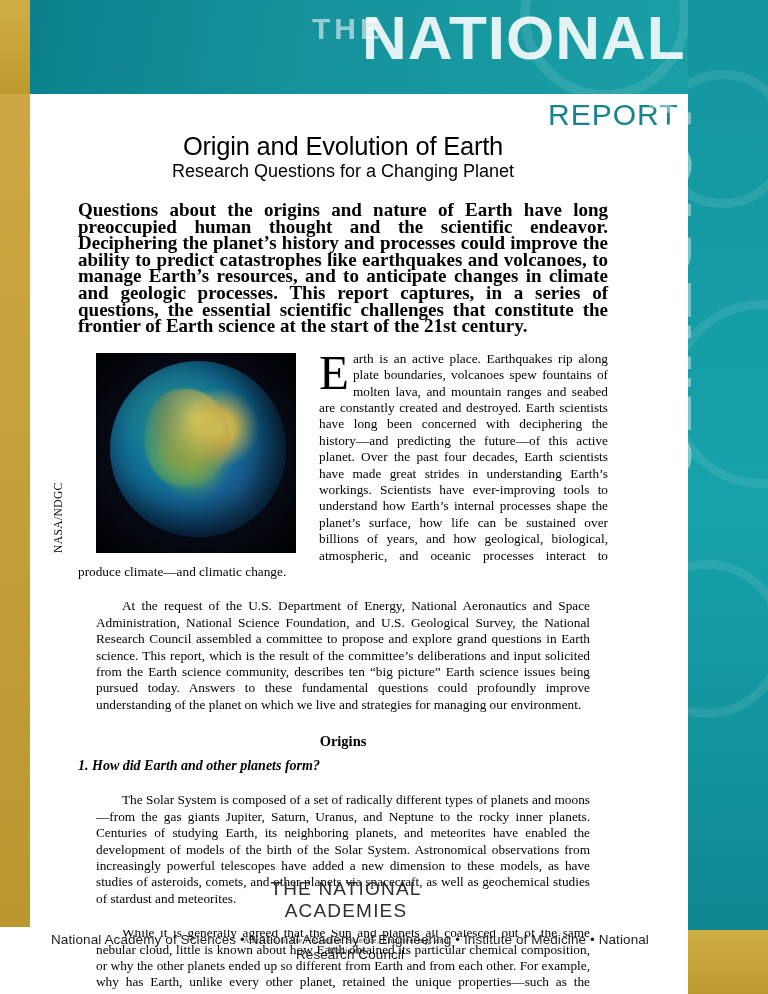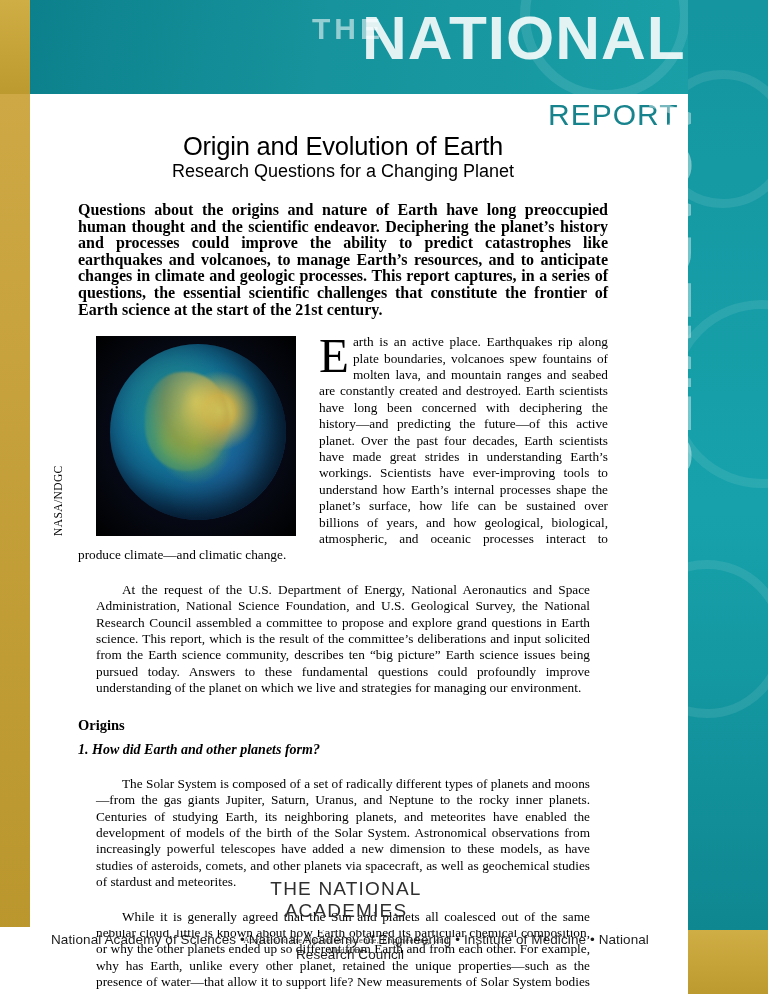--- a/index.html
+++ b/index.html
@@ -167,21 +167,21 @@
   h2.subtitle {
     font-family: "Liberation Sans", sans-serif;
     font-size: 18px;
     font-weight: 400;
     text-align: center;
     margin: 0 0 20px 0;
   }
   p.lede {
     font-family: "Liberation Serif", serif;
     font-weight: 700;
-    font-size: 16px;
+    font-size: 19px;
     line-height: 16.6px;
     text-align: justify;
     margin: 11px 0 16px 0;
   }
 
   
   .figure {
     float: left;
     width: 225px;
     margin: 2px 16px 6px 0;
@@ -252,20 +252,21 @@
     text-align: justify;
     margin: 18px;
     text-indent: 26px;
   }
 
   h3.section {
     font-family: "Liberation Serif", serif;
     font-size: 14.5px;
     font-weight: 700;
     margin: 20px 0 8px 0;
+    text-align: center;
   }
   h4.question {
     font-family: "Liberation Serif", serif;
     font-size: 14px;
     font-weight: 700;
     font-style: italic;
     margin: 0 0 4px 0;
   }
 
   

